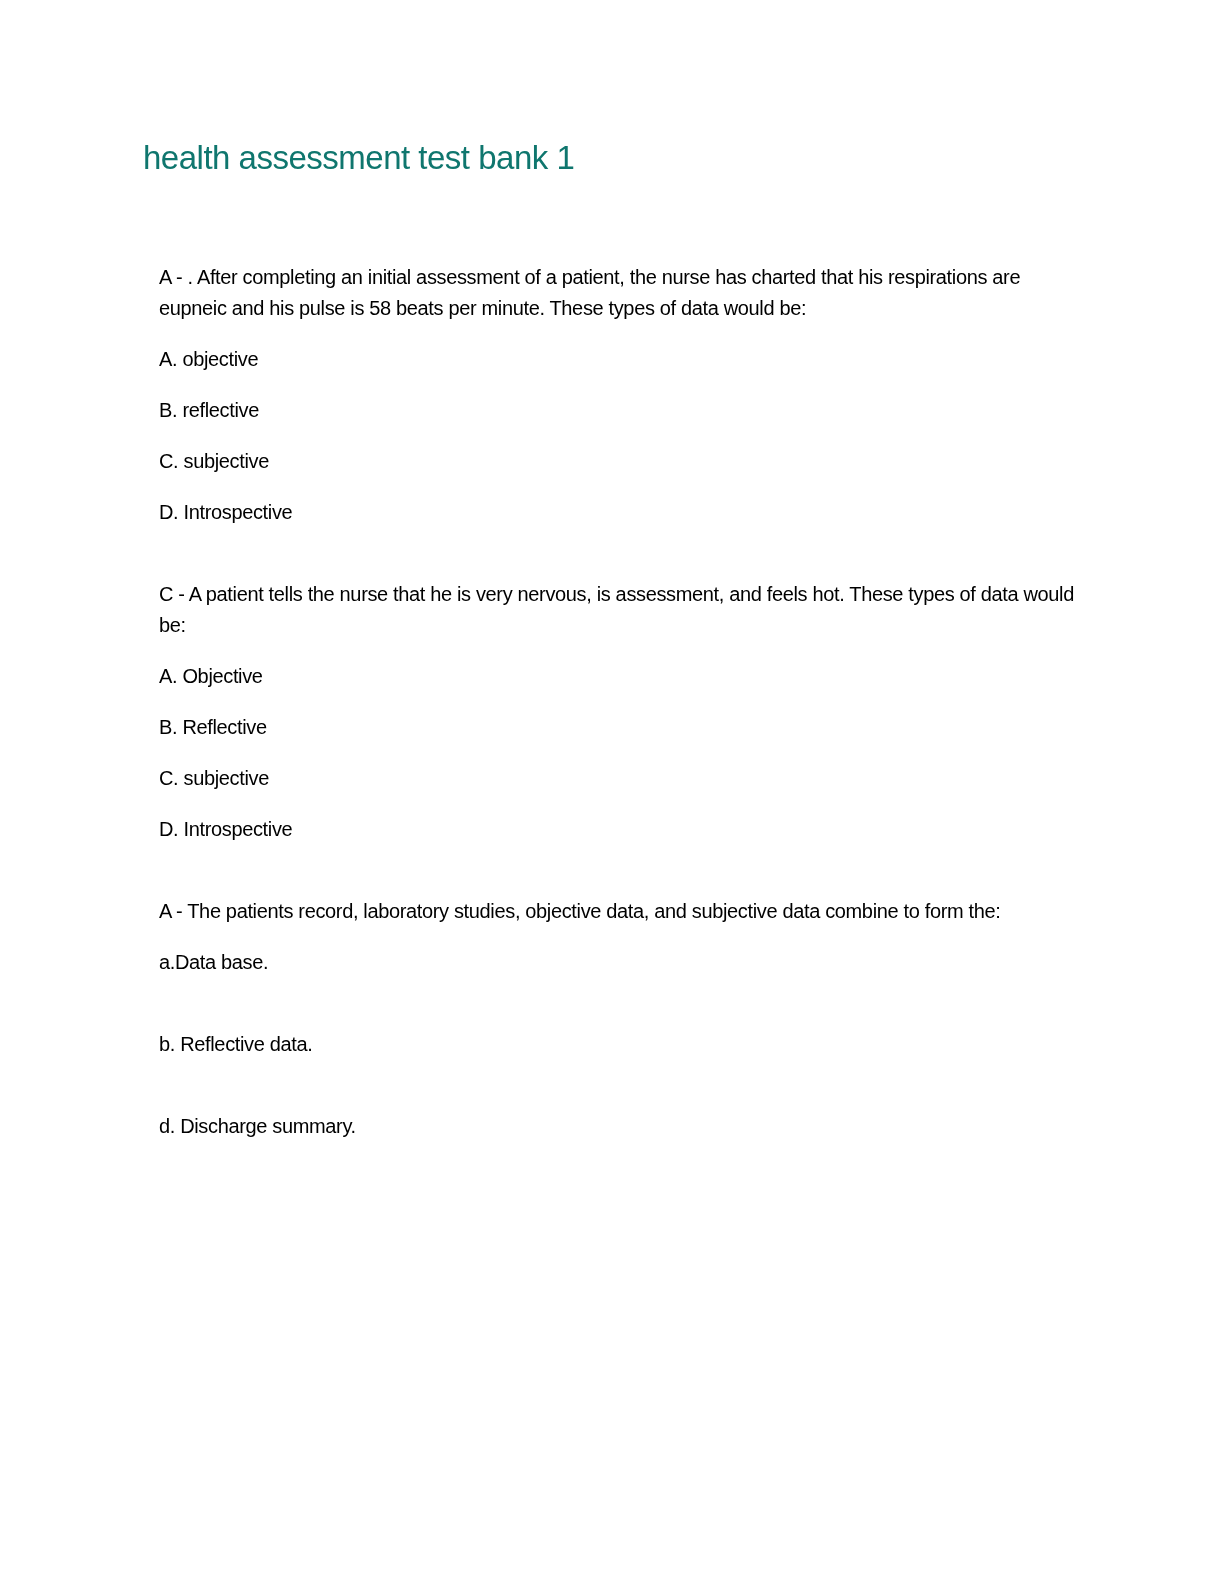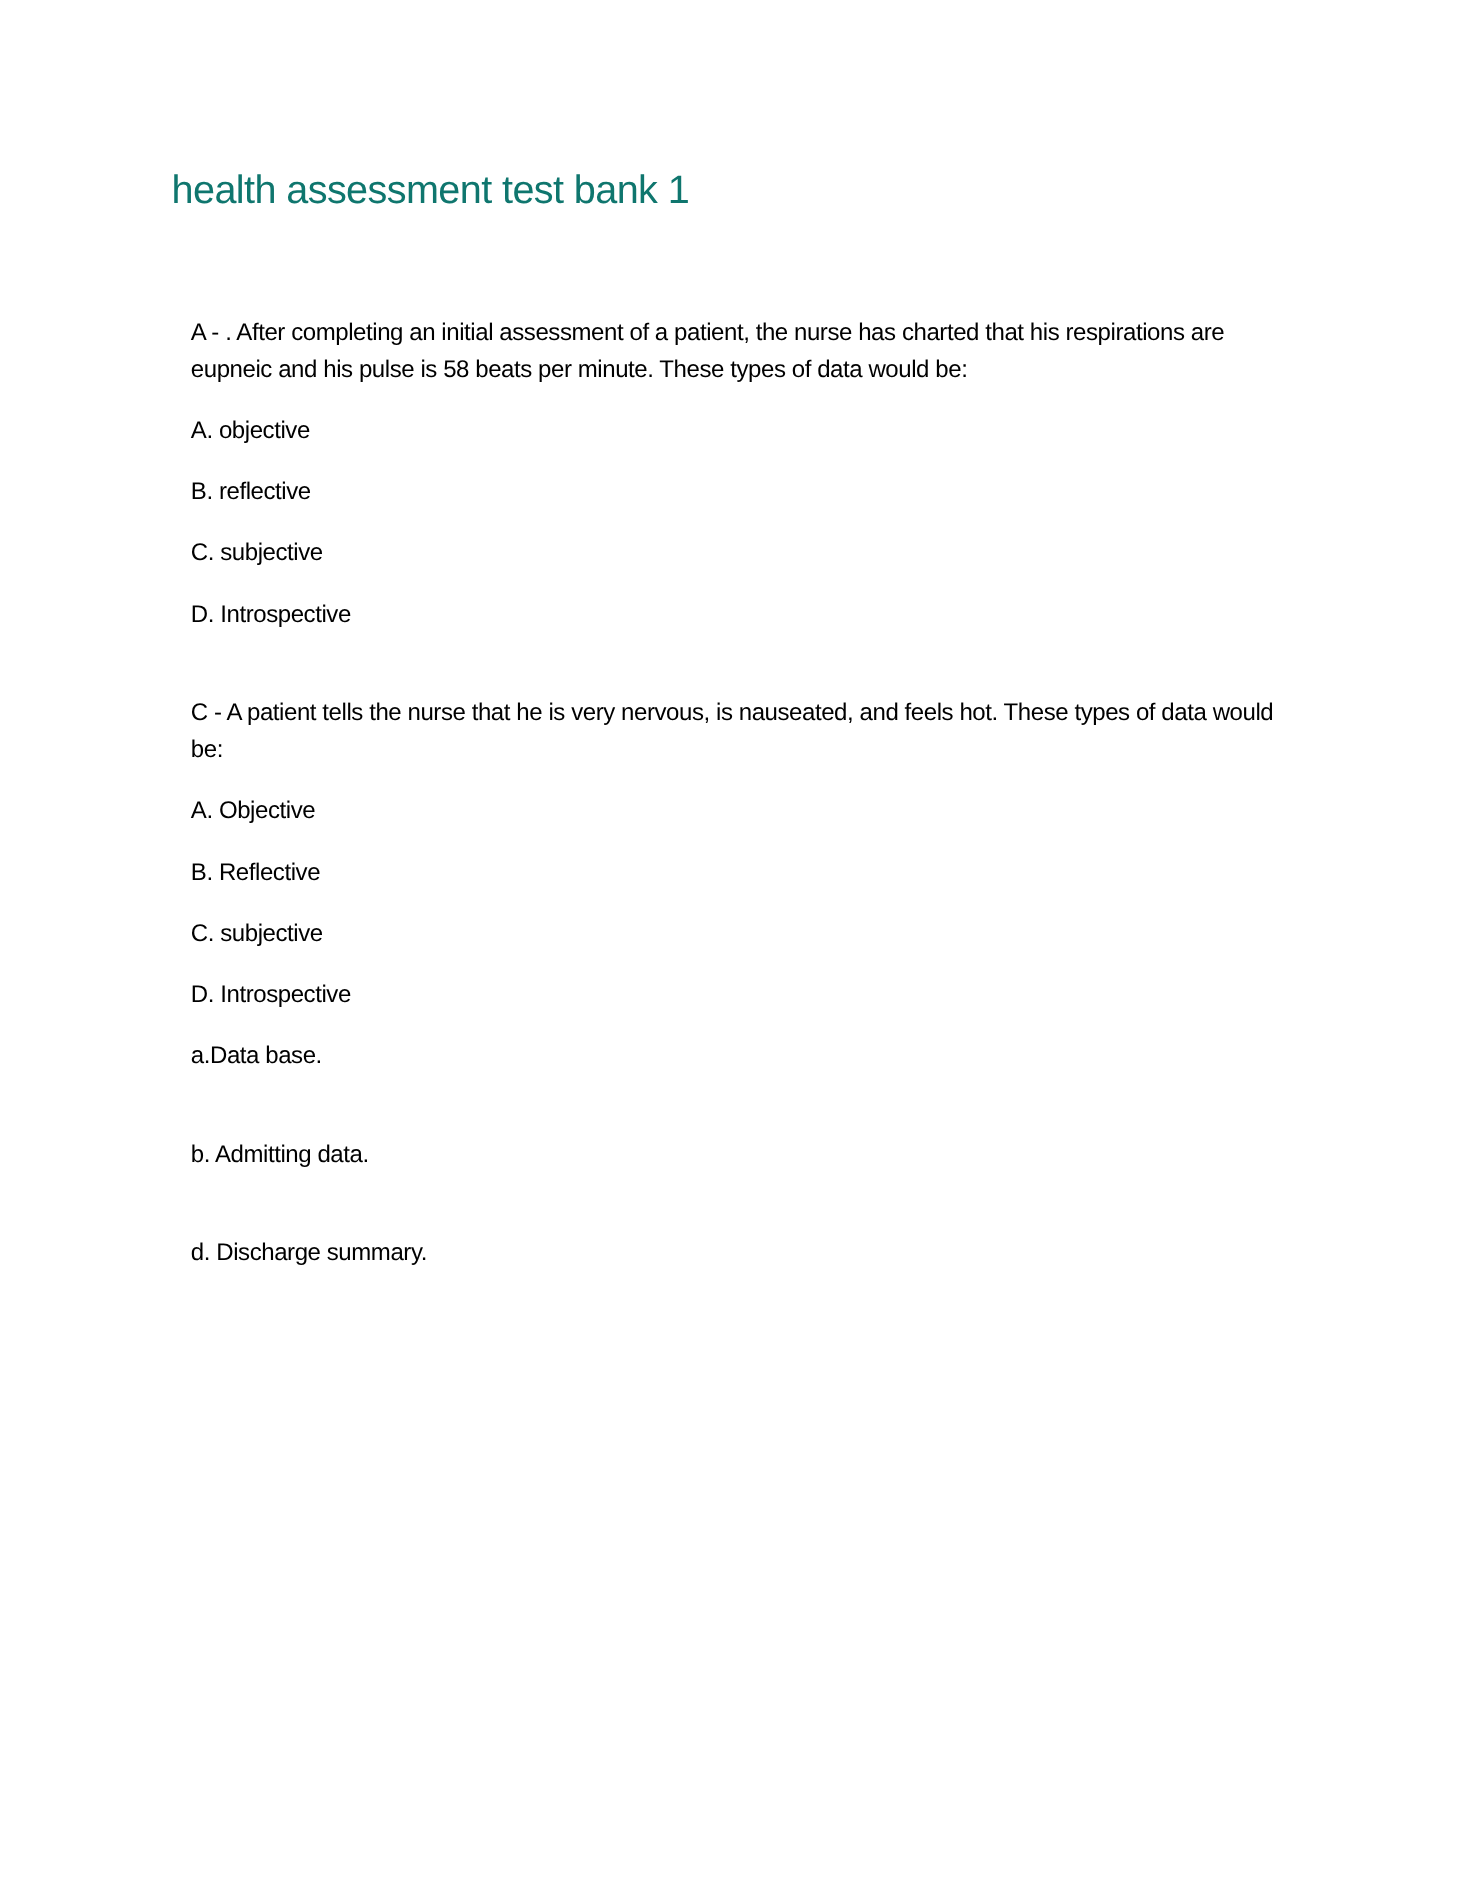--- a/index.html
+++ b/index.html
@@ -47,26 +47,27 @@
 
   <section>
     <p class="para">A - . After completing an initial assessment of a patient, the nurse has charted that his respirations are eupneic and his pulse is 58 beats per minute. These types of data would be:</p>
     <p class="para">A. objective</p>
     <p class="para">B. reflective</p>
     <p class="para">C. subjective</p>
     <p class="para">D. Introspective</p>
   </section>
 
   <section>
-    <p class="para gap-before">C - A patient tells the nurse that he is very nervous, is nauseated, and feels hot. These types of data would be:</p>
+    <p class="para gap-before">C - A patient tells the nurse that he is very nervous, is assessment, and feels hot. These types of data would be:</p>
     <p class="para">A. Objective</p>
     <p class="para">B. Reflective</p>
     <p class="para">C. subjective</p>
     <p class="para">D. Introspective</p>
   </section>
 
   <section>
+    <p class="para gap-before">A - The patients record, laboratory studies, objective data, and subjective data combine to form the:</p>
     <p class="para">a.Data base.</p>
-    <p class="para gap-before">b. Admitting data.</p>
+    <p class="para gap-before">b. Reflective data.</p>
     <p class="para gap-before">d. Discharge summary.</p>
   </section>
 
 </div>
 
 </body></html>

